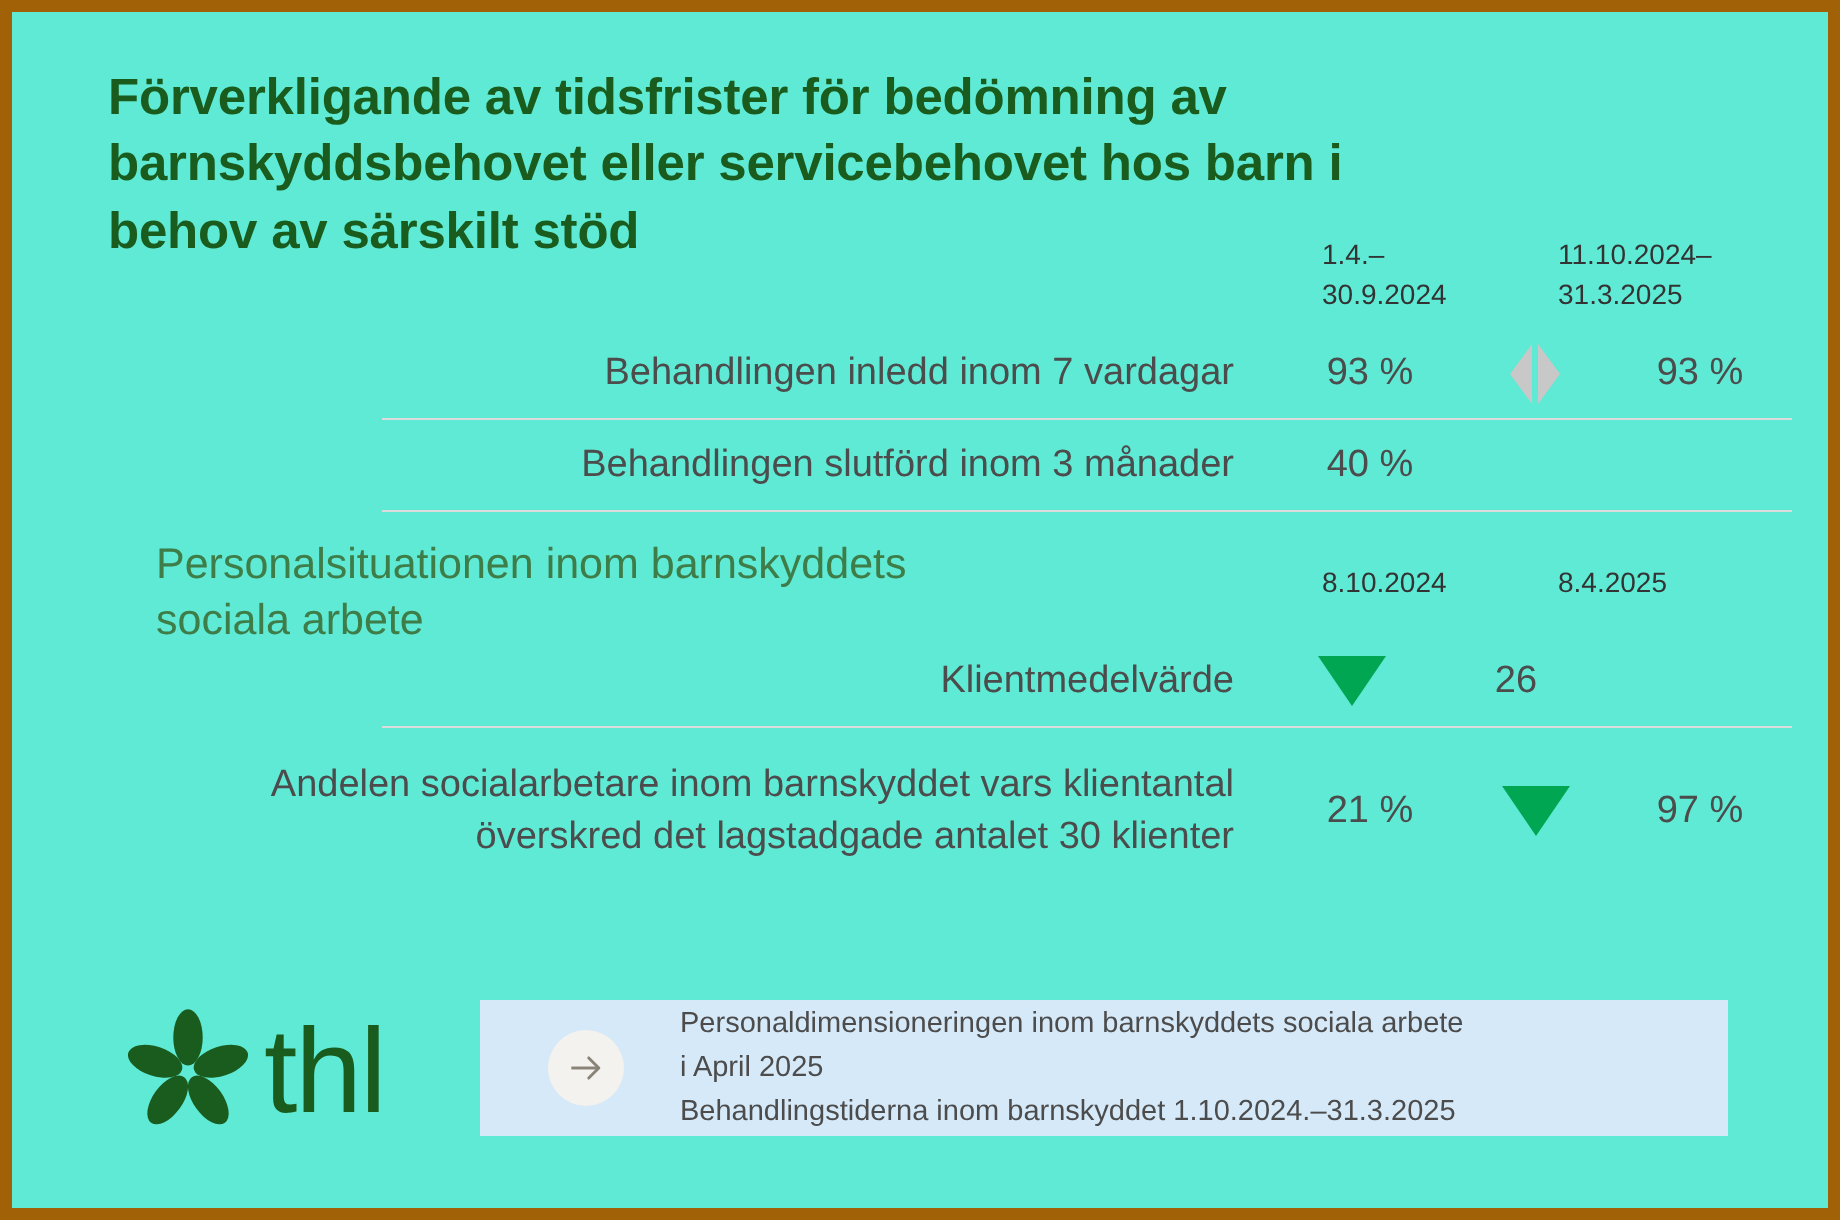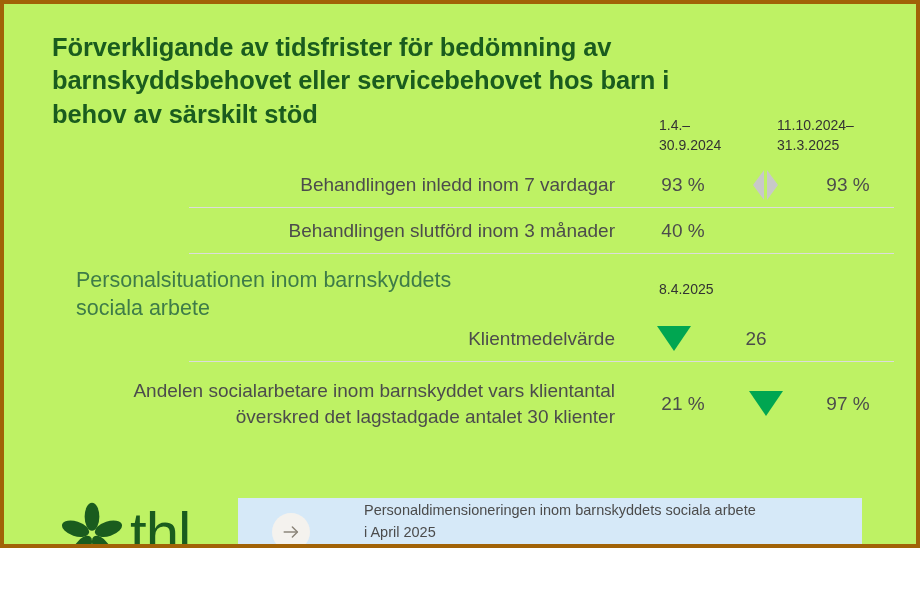--- a/index.html
+++ b/index.html
@@ -7,23 +7,23 @@
   html, body {
     width: 920px;
     height: 610px;
     background: #ffffff;
     font-family: "Liberation Sans", sans-serif;
   }
 
   #page {
     position: relative;
     width: 920px;
-    height: 548px;
-    background: #bef264;
-    border: 4px solid #a16207;
+    height: 610px;
+    background: #5eead4;
+    border: 6px solid #a16207;
     overflow: hidden;
   }
 
   
   .main-title {
     position: absolute;
     left: 48px;
     top: 27px;
     width: 640px;
     font-size: 25.5px;
@@ -175,21 +175,20 @@
 
   .footer-box {
     position: absolute;
     left: 234px;
     top: 494px;
     width: 624px;
     height: 68px;
     background: #d6e9f8;
     display: flex;
     align-items: center;
-    gap: 26px;
   }
   .footer-circle {
     flex: 0 0 38px;
     width: 38px;
     height: 38px;
     margin-left: 34px;
     border-radius: 50%;
     background: #f4f2ee;
     display: flex;
     align-items: center;
@@ -246,20 +245,21 @@
       <div class="arrow-cell">
         <span class="tri-up"></span>
       </div>
     </div>
 
     <div class="divider"></div>
 
     <div class="row hdr-row" style="height:62px; padding-top:26px;">
       <div class="label-cell"></div>
       <div class="hdr-wrap">
+        <div class="hdr-cell h1">8.10.2024</div>
         <div class="hdr-cell h2">8.4.2025</div>
       </div>
     </div>
 
     <div class="row data-row">
       <div class="label-cell">
         <span class="lbl">Klientmedelvärde</span>
       </div>
       <div class="arrow-cell">
         <span class="tri-down"></span>

